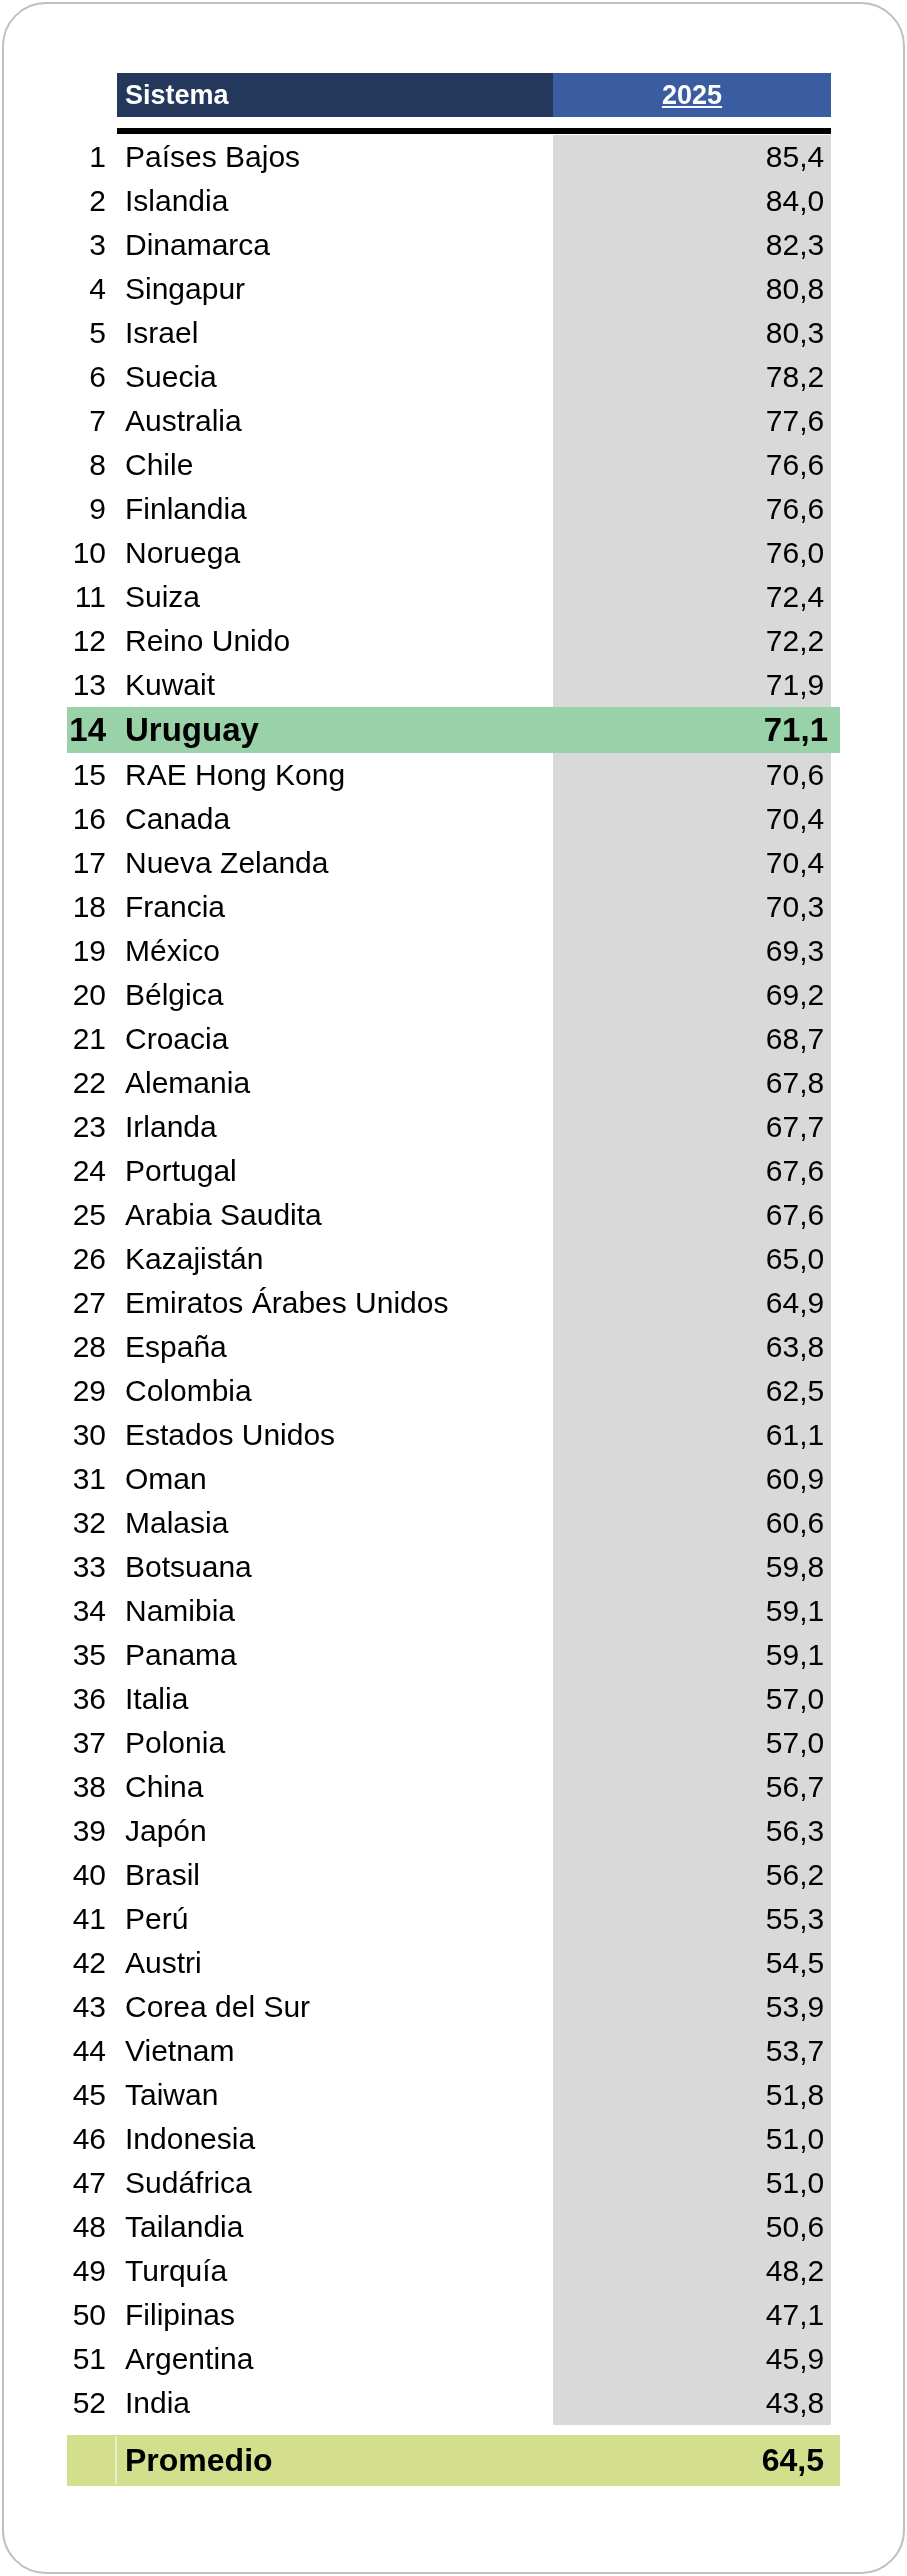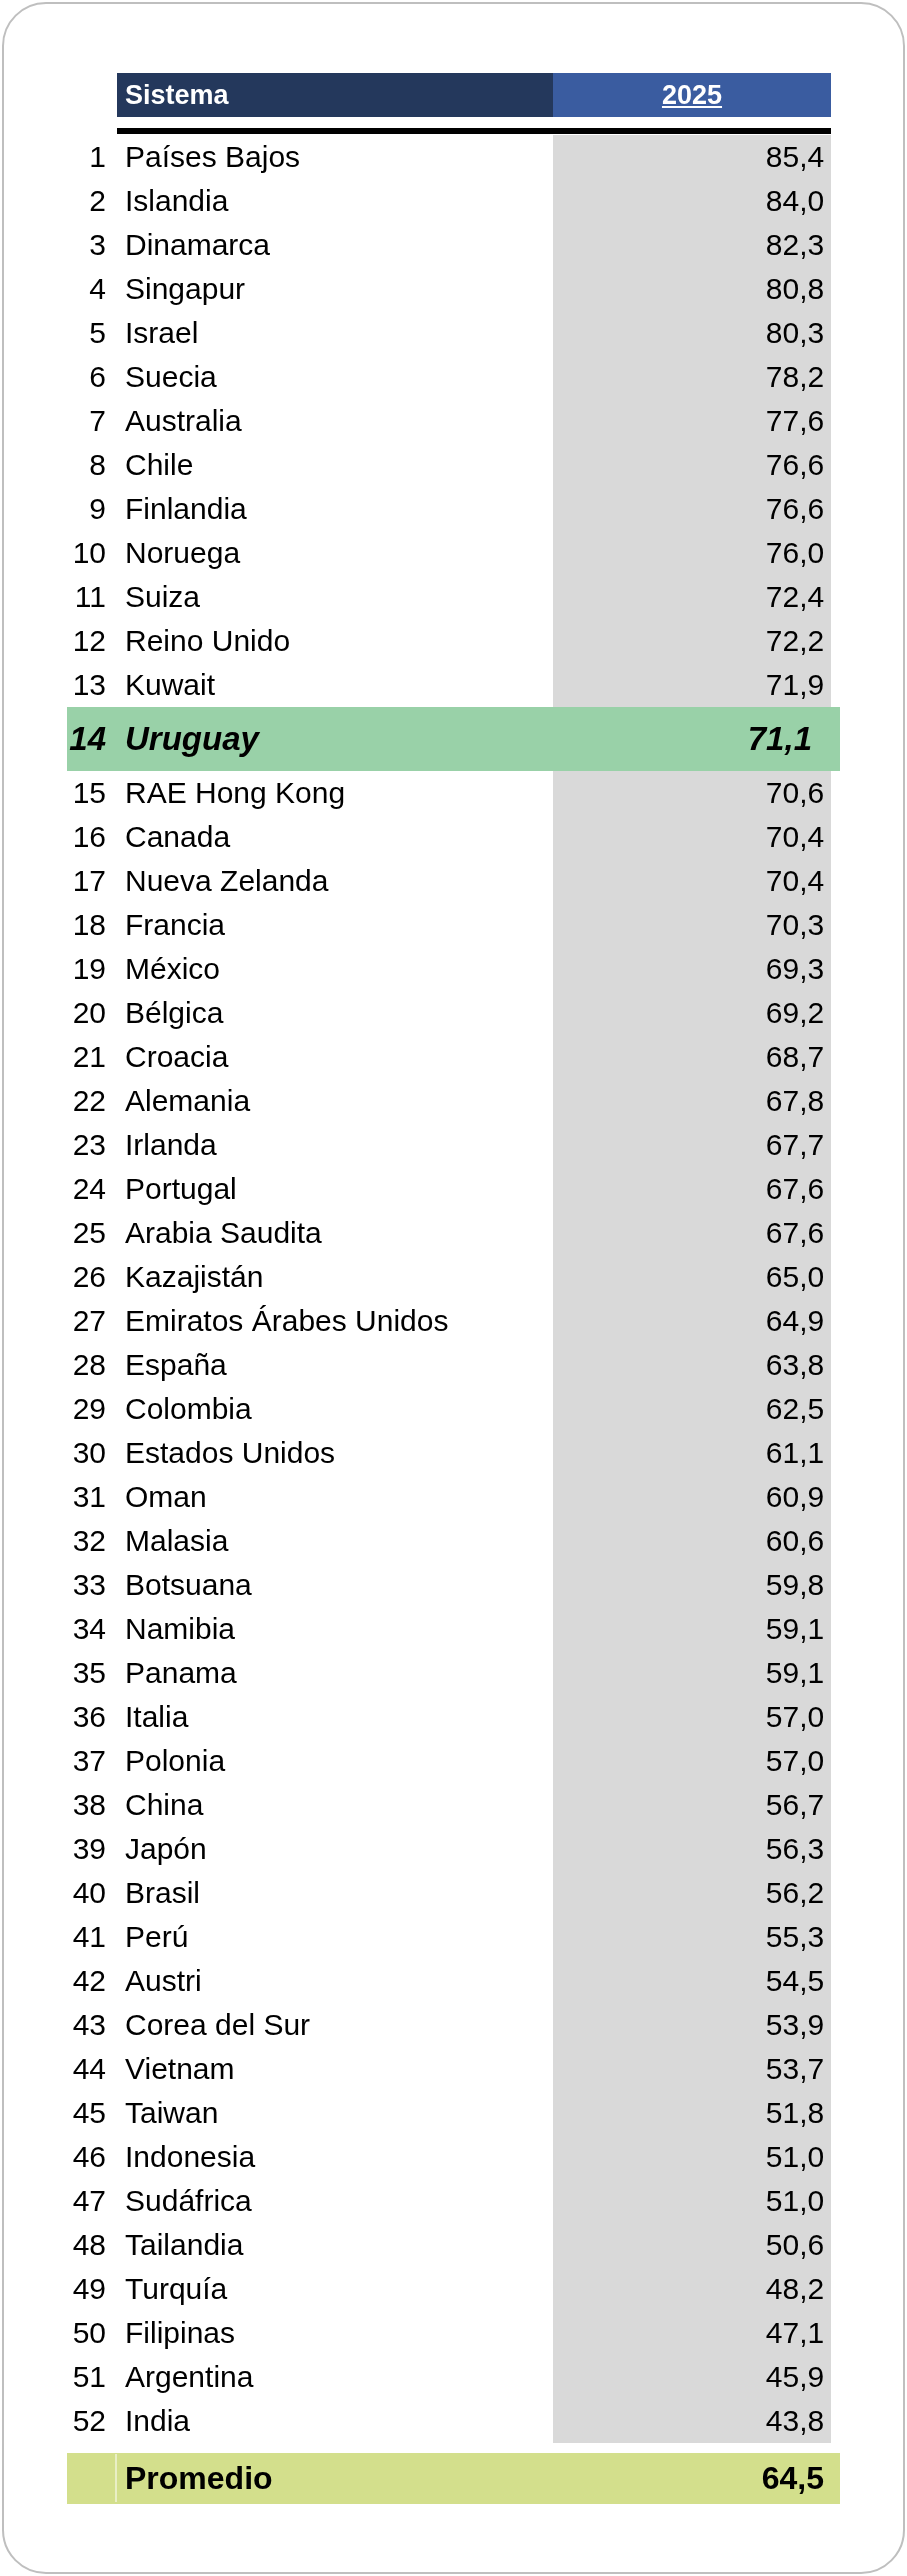--- a/index.html
+++ b/index.html
@@ -43,25 +43,25 @@
   }
   .rank { width:39px; text-align:right; }
   .name { flex:1; margin-left:19px; white-space:nowrap; }
   .value {
     width:278px; margin-right:9.5px; align-self:stretch;
     display:flex; align-items:center; justify-content:flex-end;
     padding-right:6.3px;
     background:var(--value-column-bg, #D9D9D9);
   }
   .row.highlight {
-    height:64px;
+    height:46px;
     background:var(--highlight-green, #99D1A8);
-    font-weight:bold; font-size:33px;font-style:italic;
-  }
-  .row.highlight .value { background:transparent; width:288px; margin-right:0; padding-right:28px; }
+    font-weight:bold; font-size:33px;
+  }
+  .row.highlight .value { background:transparent; width:288px; margin-right:0; padding-right:12px; }
 
   
   .avg-row {
     position:relative; display:flex; align-items:center;
     height:51px; margin:9.5px 67px 0;
     background:var(--average-bg, #D3DF8C);
     font-weight:bold; font-size:32px;gap:10px;
   }
   .avg-divider { position:absolute; left:48px; top:1.6px; bottom:1.6px; width:2.4px; background:rgba(255,255,255,0.5); }
   .avg-label { margin-left:58px; }

